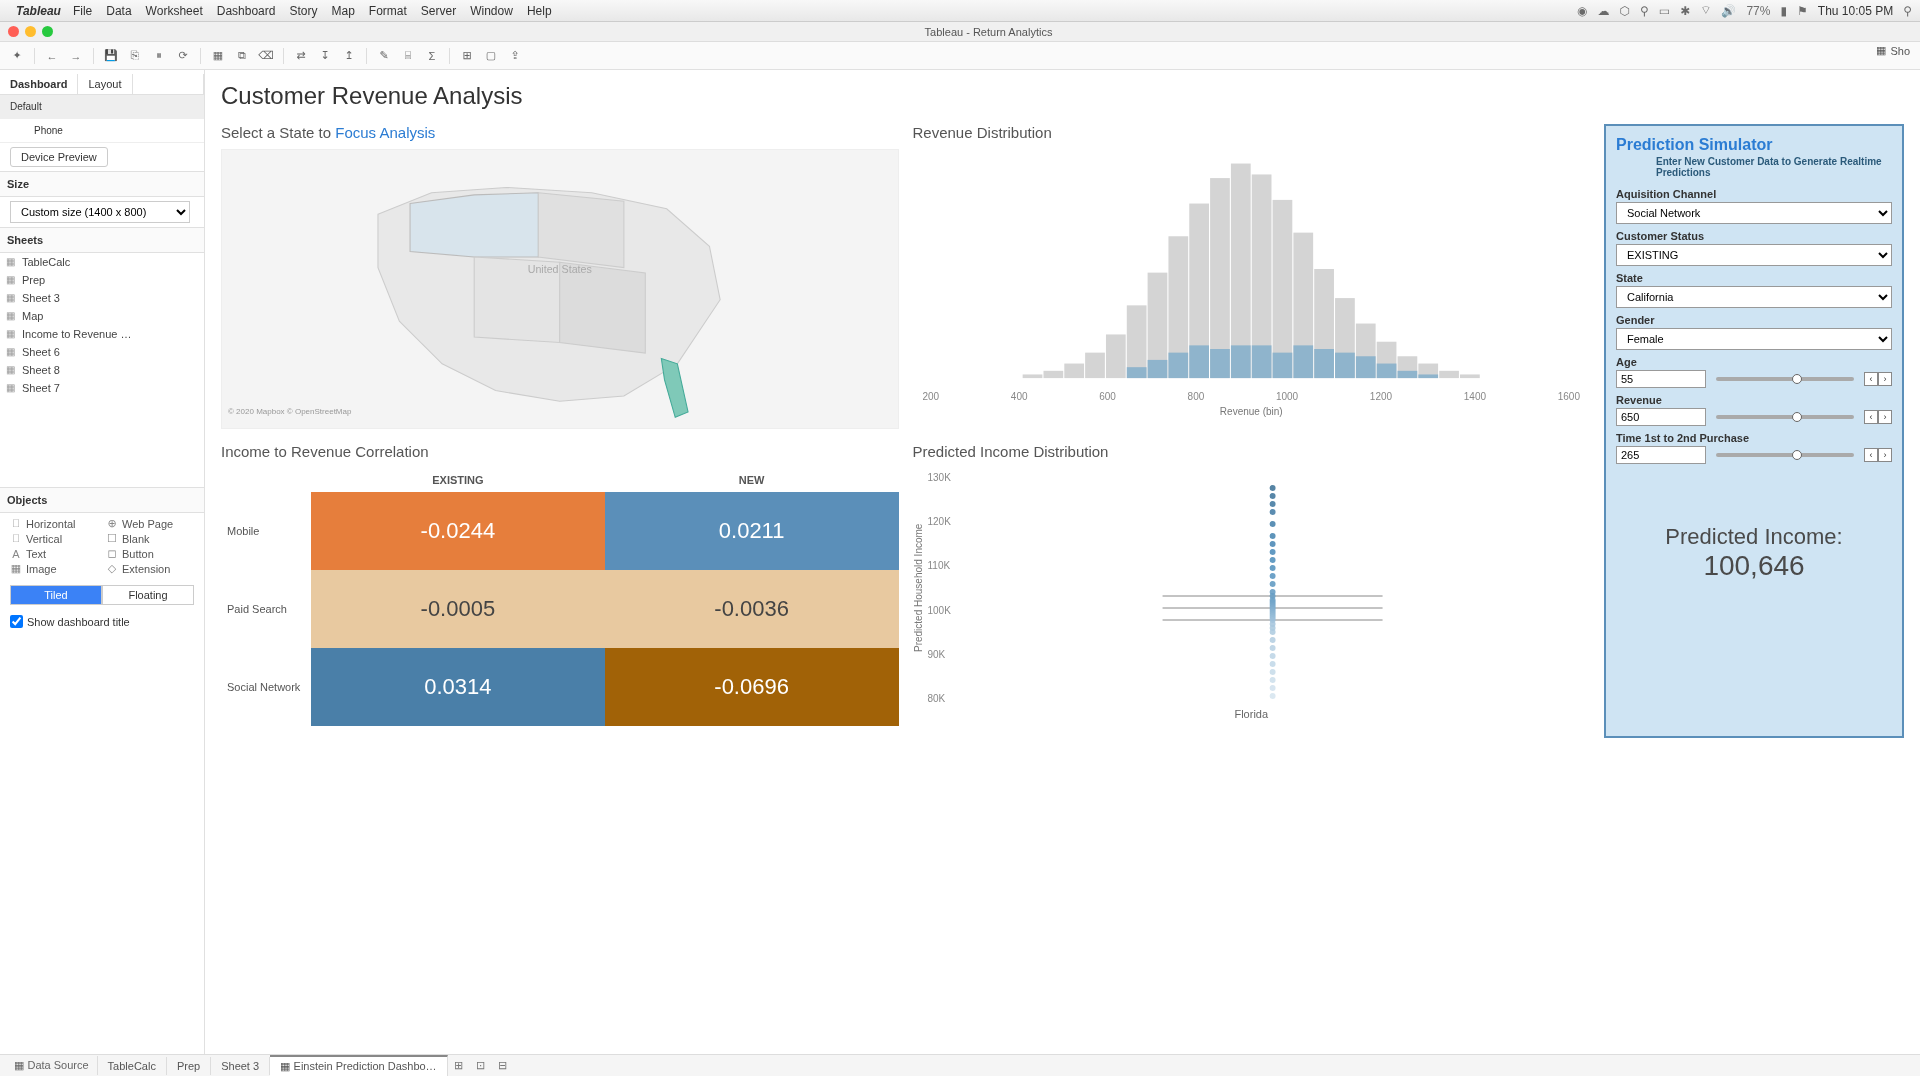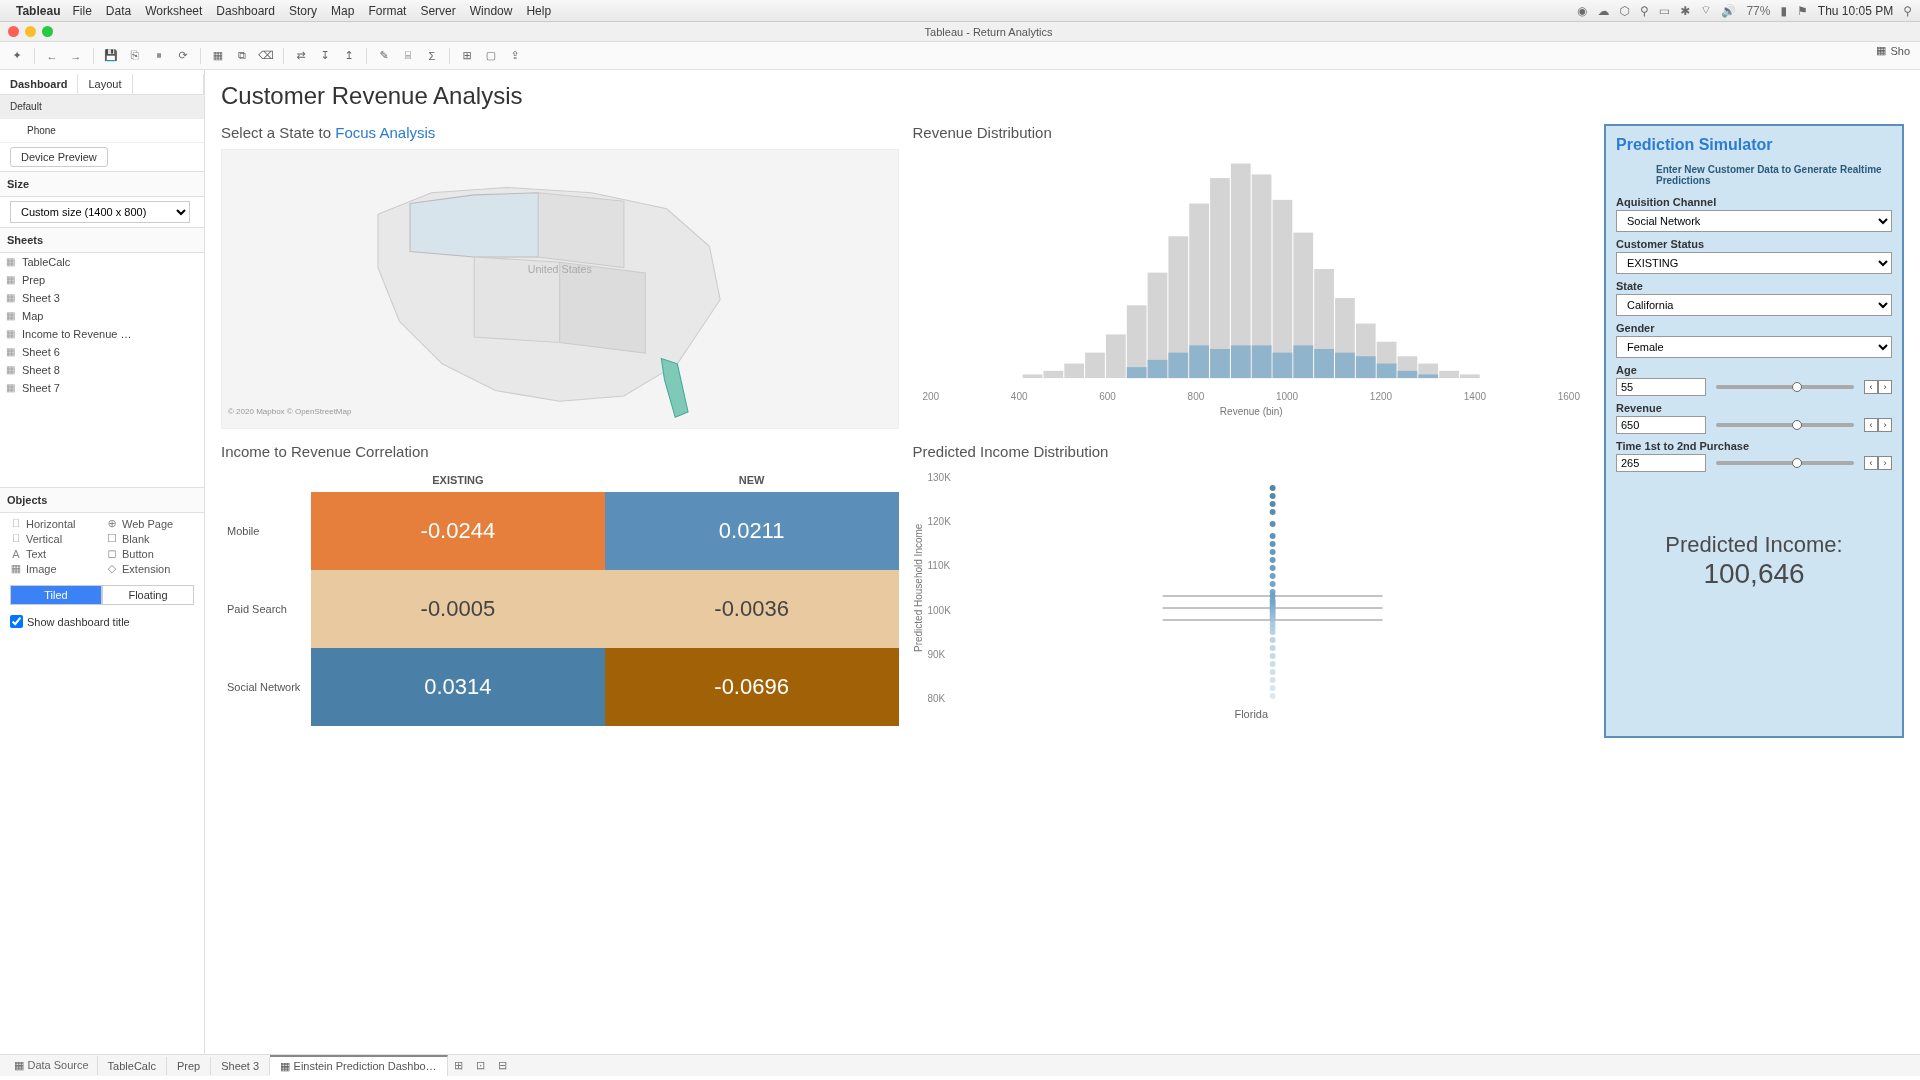--- a/index.html
+++ b/index.html
@@ -1,21 +1,21 @@
 <!DOCTYPE html>
 <html><head>
 <meta charset="utf-8">
 <style>
 * { box-sizing: border-box; margin: 0; padding: 0; font-family: -apple-system, "Helvetica Neue", Arial, sans-serif; }
 body { background: #fff; font-size: 11px; color: #333; width: 1920px; height: 1080px; overflow: hidden; }
 
 
 .mac-menubar { height: 22px; background: linear-gradient(#f8f8f8,#e8e8e8); display: flex; align-items: center; padding: 0 8px; font-size: 12px; border-bottom: 1px solid #ccc; }
 .mac-menubar .apple { font-size: 14px; margin-right: 8px; }
-.mac-menubar .app-name { font-weight: 600; margin-right: 12px; }
+.mac-menubar .app-name { font-weight: 600; margin-right: 12px; font-style: italic; }
 .mac-menubar .menu-item { margin-right: 14px; cursor: default; }
 .mac-menubar .spacer { flex: 1; }
 .mac-menubar .status-icon { margin-left: 10px; opacity: .7; font-size: 12px; }
 .mac-menubar .clock { margin-left: 10px; }
 
 
 .window-title { height: 20px; background: #f0f0f0; border-bottom: 1px solid #ddd; display: flex; align-items: center; padding: 0 8px; font-size: 11px; color: #555; }
 .traffic { display: flex; gap: 6px; margin-right: 12px; }
 .traffic span { width: 11px; height: 11px; border-radius: 50%; display: inline-block; }
 .tr-red { background: #ff5f56; } .tr-yel { background: #ffbd2e; } .tr-grn { background: #27c93f; }
@@ -70,21 +70,21 @@
 .corr-rowlbl { font-size: 11px; display: flex; align-items: center; padding-left: 6px; color: #555; }
 .corr-cell { height: 78px; display: flex; align-items: center; justify-content: center; font-size: 22px; color: #fff; }
 
 
 .scatter-box { height: 270px; position: relative; }
 .scatter-svg { width: 100%; height: 240px; }
 .scatter-xlabel { text-align: center; font-size: 11px; color: #666; }
 
 
 .sim-panel { background: #cfe4f3; border: 2px solid #5b8fb9; padding: 10px; grid-row: span 2; }
-.sim-title { color: #2b7cd3; font-size: 16px; font-weight: 600; margin-bottom: 10px; }
+.sim-title { color: #2b7cd3; font-size: 16px; font-weight: 600; margin-bottom: 2px; }
 .sim-sub { font-size: 10px; font-weight: 700; color: #2b5a7a; margin-bottom: 10px; margin-left: 40px; }
 .sim-field-label { font-size: 11px; font-weight: 600; color: #333; margin: 6px 0 2px; }
 .sim-select { width: 100%; padding: 3px 6px; font-size: 11px; background: #fff; border: 1px solid #999; }
 .sim-input-row { display: flex; align-items: center; gap: 10px; }
 .sim-input { width: 90px; padding: 2px 4px; font-size: 11px; border: 1px solid #999; background: #fff; }
 .sim-slider { flex: 1; height: 4px; background: #aaa; position: relative; border-radius: 2px; }
 .sim-slider::after { content: ""; position: absolute; width: 8px; height: 8px; background: #fff; border: 1px solid #666; border-radius: 50%; top: -3px; left: 55%; }
 .sim-steppers { display: flex; }
 .sim-step { width: 14px; height: 14px; border: 1px solid #888; background: #fff; font-size: 9px; display: flex; align-items: center; justify-content: center; }
 .sim-result { margin-top: 60px; text-align: center; }
@@ -175,21 +175,21 @@
 
 <div class="workspace">
 
   <div class="sidepanel">
     <div class="side-tabs">
       <div class="side-tab active">Dashboard</div>
       <div class="side-tab">Layout</div>
       <div class="side-tab" style="flex:1"></div>
     </div>
     <div class="side-section" style="background:#eee;font-size:10px;">Default</div>
-    <div class="side-section" style="font-size:10px;padding-left:27px;">Phone</div>
+    <div class="side-section" style="font-size:10px;padding-left:34px;">Phone</div>
     <div class="side-btn">Device Preview</div>
     <div class="side-label">Size</div>
     <select class="size-select"><option>Custom size (1400 x 800)</option></select>
     <div class="side-label">Sheets</div>
     <div class="side-list-item">TableCalc</div>
     <div class="side-list-item">Prep</div>
     <div class="side-list-item">Sheet 3</div>
     <div class="side-list-item">Map</div>
     <div class="side-list-item">Income to Revenue …</div>
     <div class="side-list-item">Sheet 6</div>

